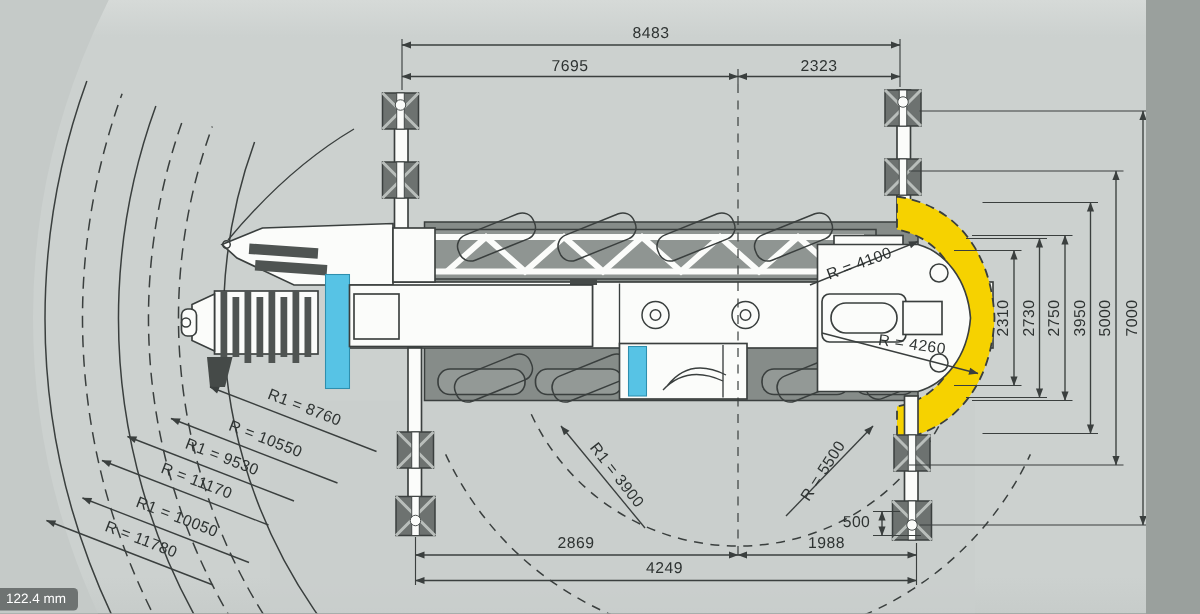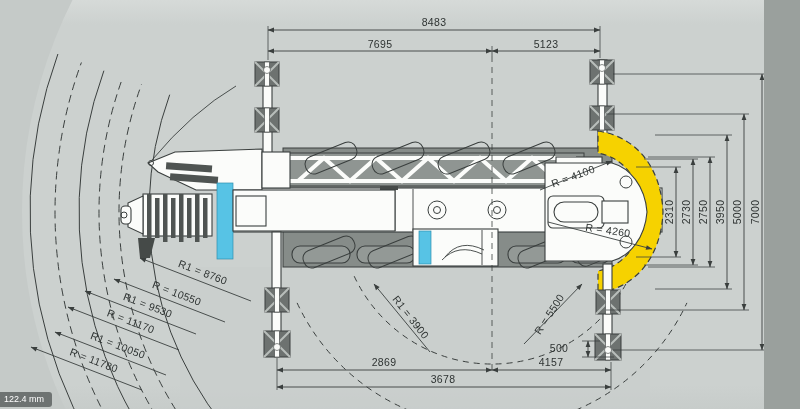--- a/index.html
+++ b/index.html
@@ -254,33 +254,33 @@
     <line class="dim" x1="31" y1="347" x2="142" y2="390" marker-start="url(#ar)"></line>
     <line class="dim" x1="374" y1="284" x2="430" y2="352" marker-start="url(#ar)"></line>
     <line class="dim" x1="582" y1="284" x2="524" y2="344" marker-start="url(#ar)"></line>
     <line class="dim" x1="612" y1="161" x2="540" y2="190" marker-start="url(#ar)"></line>
     <line class="dim" x1="652" y1="249" x2="548" y2="222" marker-start="url(#ar)"></line>
   </g>
 </svg>
 
 <div class="lbl" style="left:434px;top:22px">8483</div>
 <div class="lbl" style="left:380px;top:44px">7695</div>
-<div class="lbl" style="left:546px;top:44px">5123</div>
+<div class="lbl" style="left:546px;top:44px">2323</div>
 
 <div class="lbl" style="left:669px;top:212px;transform:translate(-50%,-50%) rotate(-90deg)">2310</div>
 <div class="lbl" style="left:686px;top:212px;transform:translate(-50%,-50%) rotate(-90deg)">2730</div>
 <div class="lbl" style="left:703px;top:212px;transform:translate(-50%,-50%) rotate(-90deg)">2750</div>
 <div class="lbl" style="left:720px;top:212px;transform:translate(-50%,-50%) rotate(-90deg)">3950</div>
 <div class="lbl" style="left:737px;top:212px;transform:translate(-50%,-50%) rotate(-90deg)">5000</div>
 <div class="lbl" style="left:755px;top:212px;transform:translate(-50%,-50%) rotate(-90deg)">7000</div>
 
-<div class="lbl" style="left:559px;top:348px">500</div>
+<div class="lbl" style="left:571px;top:348px">500</div>
 <div class="lbl" style="left:384px;top:362px">2869</div>
-<div class="lbl" style="left:551px;top:362px">4157</div>
-<div class="lbl" style="left:443px;top:379px">3678</div>
+<div class="lbl" style="left:551px;top:362px">1988</div>
+<div class="lbl" style="left:443px;top:379px">4249</div>
 
 <div class="lbl" style="left:203px;top:272px;transform:translate(-50%,-50%) rotate(21deg)">R1 = 8760</div>
 <div class="lbl" style="left:177px;top:293px;transform:translate(-50%,-50%) rotate(21deg)">R = 10550</div>
 <div class="lbl" style="left:148px;top:305px;transform:translate(-50%,-50%) rotate(21deg)">R1 = 9530</div>
 <div class="lbl" style="left:131px;top:321px;transform:translate(-50%,-50%) rotate(21deg)">R = 11170</div>
 <div class="lbl" style="left:118px;top:345px;transform:translate(-50%,-50%) rotate(21deg)">R1 = 10050</div>
 <div class="lbl" style="left:94px;top:360px;transform:translate(-50%,-50%) rotate(21deg)">R = 11780</div>
 <div class="lbl" style="left:411px;top:317px;transform:translate(-50%,-50%) rotate(52deg)">R1 = 3900</div>
 <div class="lbl" style="left:549px;top:314px;transform:translate(-50%,-50%) rotate(-57deg)">R = 5500</div>
 <div class="lbl" style="left:573px;top:176px;transform:translate(-50%,-50%) rotate(-20deg)">R = 4100</div>

